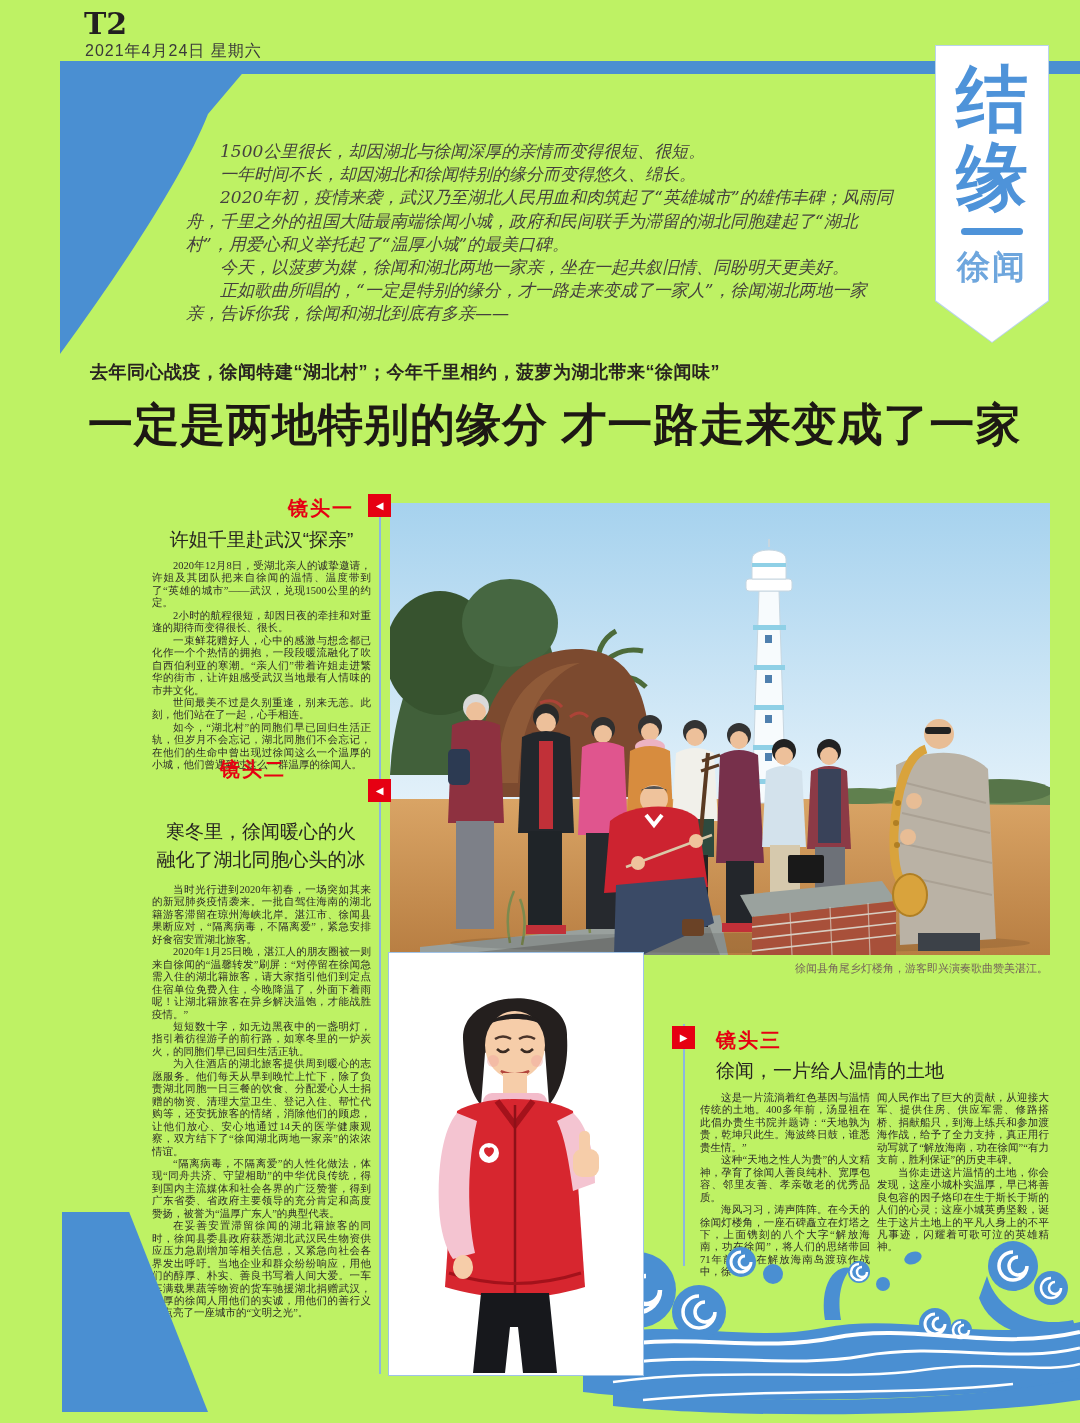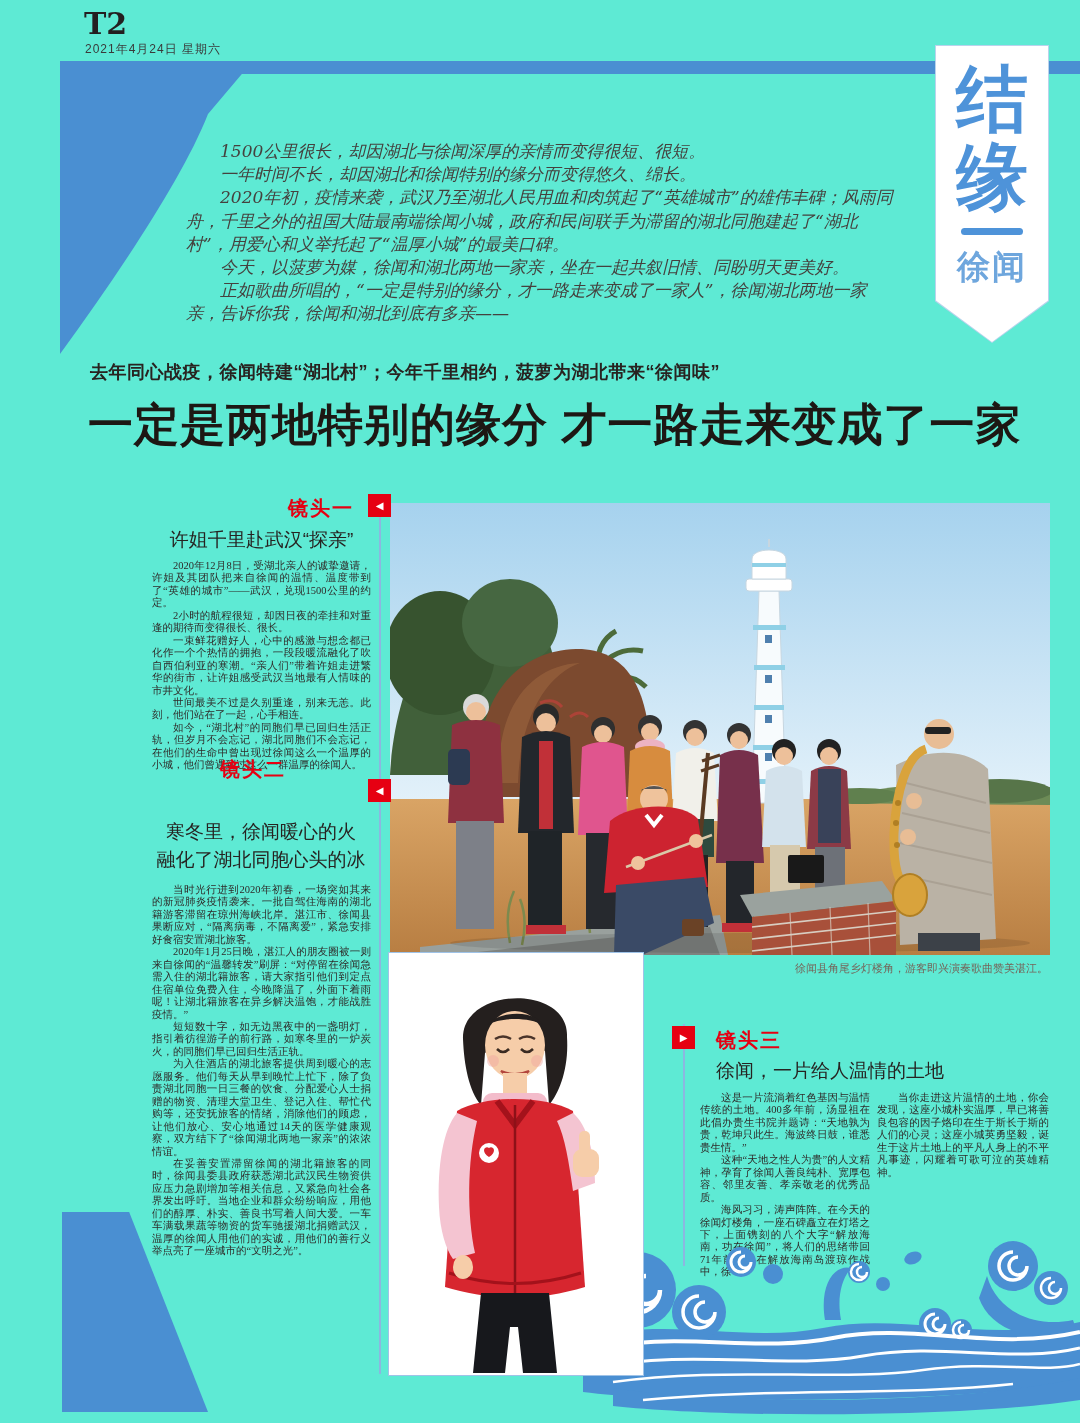--- a/index.html
+++ b/index.html
@@ -1,22 +1,22 @@
 <!DOCTYPE html>
 <html><head>
 <meta charset="utf-8">
 <style>
   html,body{margin:0;padding:0;background:#ffffff;}
-  .page{position:relative;width:1080px;height:1423px;background:#5eead4;overflow:hidden;
+  .page{position:relative;width:1080px;height:1423px;background:#bef264;overflow:hidden;
         font-family:"Liberation Serif",serif;}
   .abs{position:absolute;}
 
   
   .page-no{left:84px;top:6px;font-family:"DejaVu Serif",serif;font-weight:bold;font-size:30px;color:#231f20;}
-  .page-date{left:85px;top:41px;font-family:"Liberation Sans",sans-serif;font-size:12px;color:#3a3a3a;letter-spacing:1px;}
+  .page-date{left:85px;top:41px;font-family:"Liberation Sans",sans-serif;font-size:16px;color:#3a3a3a;letter-spacing:1px;}
   .top-bar{left:60px;top:61px;width:1020px;height:13px;background:#4a8fd2;z-index:1;}
   .swoosh{left:60px;top:62px;z-index:0;}
 
   
   .banner-outer{left:935px;top:45px;width:114px;height:298px;z-index:3;background:#b9d3ec;
      -webkit-clip-path:polygon(0 0,100% 0,100% 86%,50% 100%,0 86%);clip-path:polygon(0 0,100% 0,100% 86%,50% 100%,0 86%);}
   .banner-inner{position:absolute;left:1px;top:1px;right:1px;bottom:1px;background:#fff;
      -webkit-clip-path:polygon(0 0,100% 0,100% 86%,50% 100%,0 86%);clip-path:polygon(0 0,100% 0,100% 86%,50% 100%,0 86%);
      text-align:center;}
   .banner-char{font-family:"DejaVu Serif",serif;font-weight:bold;font-size:72px;line-height:78px;color:#4e93d9;display:block;}
@@ -109,20 +109,21 @@
     </div>
   <div class="abs subhead" style="left:140px;top:818px;width:242px;text-align:center;line-height:28px;">
     <div>寒冬里，徐闻暖心的火</div>
     <div>融化了湖北同胞心头的冰</div>
   </div>
   <div class="abs body-col" style="left:152px;top:884px;width:219px;">
     <p>当时光行进到2020年初春，一场突如其来的新冠肺炎疫情袭来。一批自驾住海南的湖北籍游客滞留在琼州海峡北岸。湛江市、徐闻县果断应对，“隔离病毒，不隔离爱”，紧急安排好食宿安置湖北旅客。</p>
     <p>2020年1月25日晚，湛江人的朋友圈被一则来自徐闻的“温馨转发”刷屏：“对停留在徐闻急需入住的湖北籍旅客，请大家指引他们到定点住宿单位免费入住，今晚降温了，外面下着雨呢！让湖北籍旅客在异乡解决温饱，才能战胜疫情。”</p>
     <p>短短数十字，如无边黑夜中的一盏明灯，指引着彷徨游子的前行路，如寒冬里的一炉炭火，的同胞们早已回归生活正轨。</p>
     <p>为入住酒店的湖北旅客提供周到暖心的志愿服务。他们每天从早到晚忙上忙下，除了负责湖北同胞一日三餐的饮食、分配爱心人士捐赠的物资、清理大堂卫生、登记入住、帮忙代购等，还安抚旅客的情绪，消除他们的顾虑，让他们放心、安心地通过14天的医学健康观察，双方结下了“徐闻湖北两地一家亲”的浓浓情谊。</p>
+    <p>“隔离病毒，不隔离爱”的人性化做法，体现“同舟共济、守望相助”的中华优良传统，得到国内主流媒体和社会各界的广泛赞誉，得到广东省委、省政府主要领导的充分肯定和高度赞扬，被誉为“温厚广东人”的典型代表。</p>
     <p>在妥善安置滞留徐闻的湖北籍旅客的同时，徐闻县委县政府获悉湖北武汉民生物资供应压力急剧增加等相关信息，又紧急向社会各界发出呼吁。当地企业和群众纷纷响应，用他们的醇厚、朴实、善良书写着人间大爱。一车车满载果蔬等物资的货车驰援湖北捐赠武汉，温厚的徐闻人用他们的实诚，用他们的善行义举点亮了一座城市的“文明之光”。</p>
   </div>
 
   <svg class="abs main-photo" viewBox="0 0 660 452">
     <defs>
       <linearGradient id="sky" x1="0" y1="0" x2="0" y2="1">
         <stop offset="0" stop-color="#a6d2ee"></stop>
           <stop offset="1" stop-color="#e5f2fa"></stop>
       </linearGradient>
       <linearGradient id="gnd" x1="0" y1="0" x2="0" y2="1">
@@ -265,20 +266,21 @@
       <span>▶</span>
     </div>
   <div class="abs lens-label" style="left:716px;top:1027px;width:200px;">镜头三</div>
   <div class="abs subhead" style="left:716px;top:1058px;width:300px;">徐闻，一片给人温情的土地</div>
   <div class="abs body-col" style="left:700px;top:1092px;width:170px;">
     <p>这是一片流淌着红色基因与温情传统的土地。400多年前，汤显祖在此倡办贵生书院并题诗：“天地孰为贵，乾坤只此生。海波终日鼓，谁悉贵生情。”</p>
     <p>这种“天地之性人为贵”的人文精神，孕育了徐闻人善良纯朴、宽厚包容、邻里友善、孝亲敬老的优秀品质。</p>
     <p>海风习习，涛声阵阵。在今天的徐闻灯楼角，一座石碑矗立在灯塔之下，上面镌刻的八个大字“解放海南，功在徐闻”，将人们的思绪带回71年前——在解放海南岛渡琼作战中，徐</p>
   </div>
   <div class="abs body-col" style="left:877px;top:1092px;width:172px;">
+    <p style="text-indent:0;">闻人民作出了巨大的贡献，从迎接大军、提供住房、供应军需、修路搭桥、捐献船只，到海上练兵和参加渡海作战，给予了全力支持，真正用行动写就了“解放海南，功在徐闻”“有力支前，胜利保证”的历史丰碑。</p>
     <p>当你走进这片温情的土地，你会发现，这座小城朴实温厚，早已将善良包容的因子烙印在生于斯长于斯的人们的心灵；这座小城英勇坚毅，诞生于这片土地上的平凡人身上的不平凡事迹，闪耀着可歌可泣的英雄精神。</p>
   </div>
 
   <svg class="abs waves" width="497" height="190" viewBox="0 0 497 190">
     <g fill="#4a8fd2">
 
       <path d="M0,112 C80,86 160,116 240,100 C320,84 400,116 497,94 L497,152 C400,176 90,176 0,164 Z"></path>
       <path d="M30,160 C150,178 380,176 497,150 L497,172 C380,190 140,190 30,178 Z"></path>
 
       <circle cx="55" cy="62" r="38"></circle>

